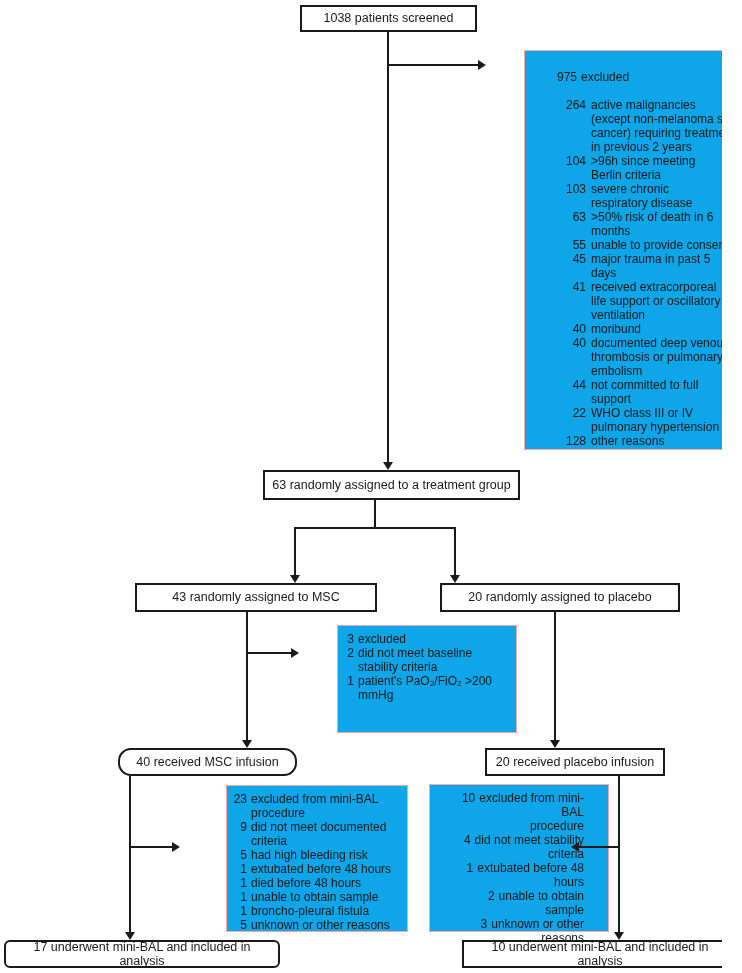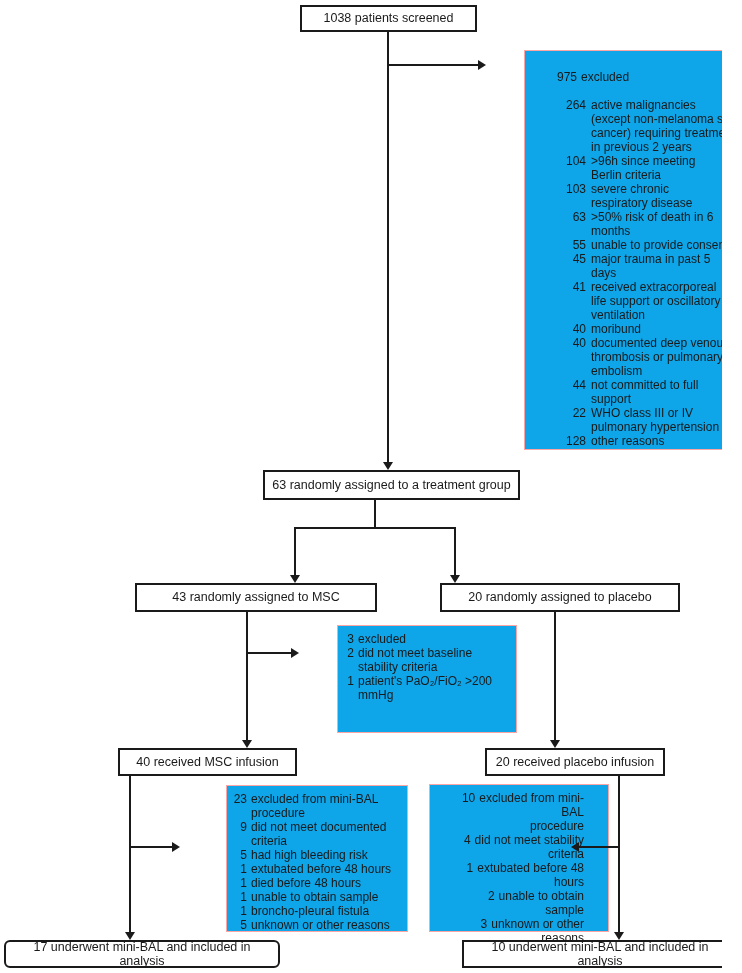--- a/index.html
+++ b/index.html
@@ -60,21 +60,21 @@
 <div id="stage">
 
   <div class="fbox" style="left:300px;top:5px;width:177px;height:27px;">1038 patients screened</div>
 
   <div class="fbox" style="left:263px;top:470px;width:257px;height:30px;">63 randomly assigned to a treatment group</div>
 
   <div class="fbox" style="left:135px;top:583px;width:242px;height:29px;">43 randomly assigned to MSC</div>
 
   <div class="fbox" style="left:440px;top:583px;width:240px;height:29px;">20 randomly assigned to placebo</div>
 
-  <div class="fbox" style="left:118px;top:748px;width:179px;height:28px;">40 received MSC infusion</div>
+  <div class="fbox" style="left:118px;top:748px;width:179px;height:28px;border-radius:13px;">40 received MSC infusion</div>
 
   <div class="fbox" style="left:485px;top:748px;width:180px;height:28px;">20 received placebo infusion</div>
 
   <div class="fbox" style="left:4px;top:940px;width:276px;height:28px;border-radius:6px;">17 underwent mini-BAL and included in analysis</div>
 
   <div class="fbox" style="left:462px;top:940px;width:276px;height:28px;">10 underwent mini-BAL and included in analysis</div>
 
   <div class="sbox w3" style="left:486px;top:50px;width:234px;height:400px;">
     <div class="excl-header">
       <span class="num-hdr">975</span><span class="hdr-txt">excluded</span>

